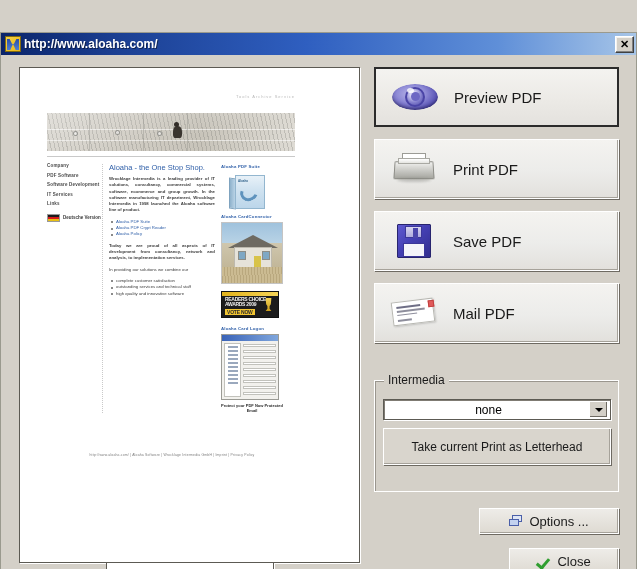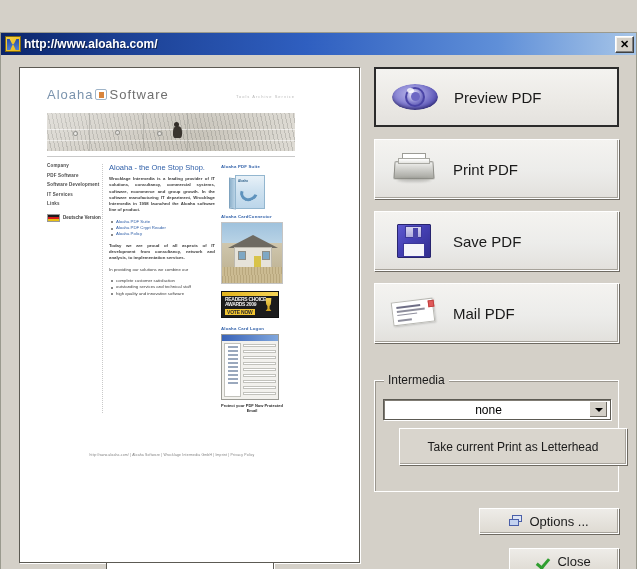--- a/index.html
+++ b/index.html
@@ -417,21 +417,21 @@
     border: 1px solid #ffffff;
     box-shadow: inset -1px -1px 0 #6e6a62;
     display: flex; align-items: center; justify-content: center;
   }
   .combo-arrow::after {
     content: ""; width: 0; height: 0;
     border-left: 4px solid transparent; border-right: 4px solid transparent;
     border-top: 4px solid #000;
   }
   .lh-btn {
-    position: absolute; left: 24px; top: 47px;
+    position: absolute; left: 8px; top: 47px;
     width: 228px; height: 37px;
     background: #d9d5cd;
     border: 1px solid #ffffff;
     box-shadow: inset -1px -1px 0 #a6a29a, 1px 1px 0 #6e6a62;
     display: flex; align-items: center; justify-content: center;
     font-size: 12px; color: #1a1a1a; cursor: default;
   }
 
   
   .btm-btn {
@@ -482,23 +482,20 @@
     <div class="tb-close">✕</div>
   </div>
 
   <div class="client">
 
     <div class="preview-wrap">
       <div class="doc">
         <div class="doc-inner">
 
           <div class="logo-row">
-            <span class="logo-text">
-              <span>Aloaha</span><span class="logo-badge"></span><span class="lg-dark">Software</span>
-            </span>
             <span class="logo-mini">Tools   Archive   Service</span>
           </div>
 
           <div class="banner">
             <div class="hline" style="top:16px"></div>
             <div class="hline" style="top:27px"></div>
             <div class="vline" style="left:42px"></div>
             <div class="vline" style="left:96px"></div>
             <div class="vline" style="left:140px"></div>
             <div class="ring" style="left:26px;top:18px"></div>

